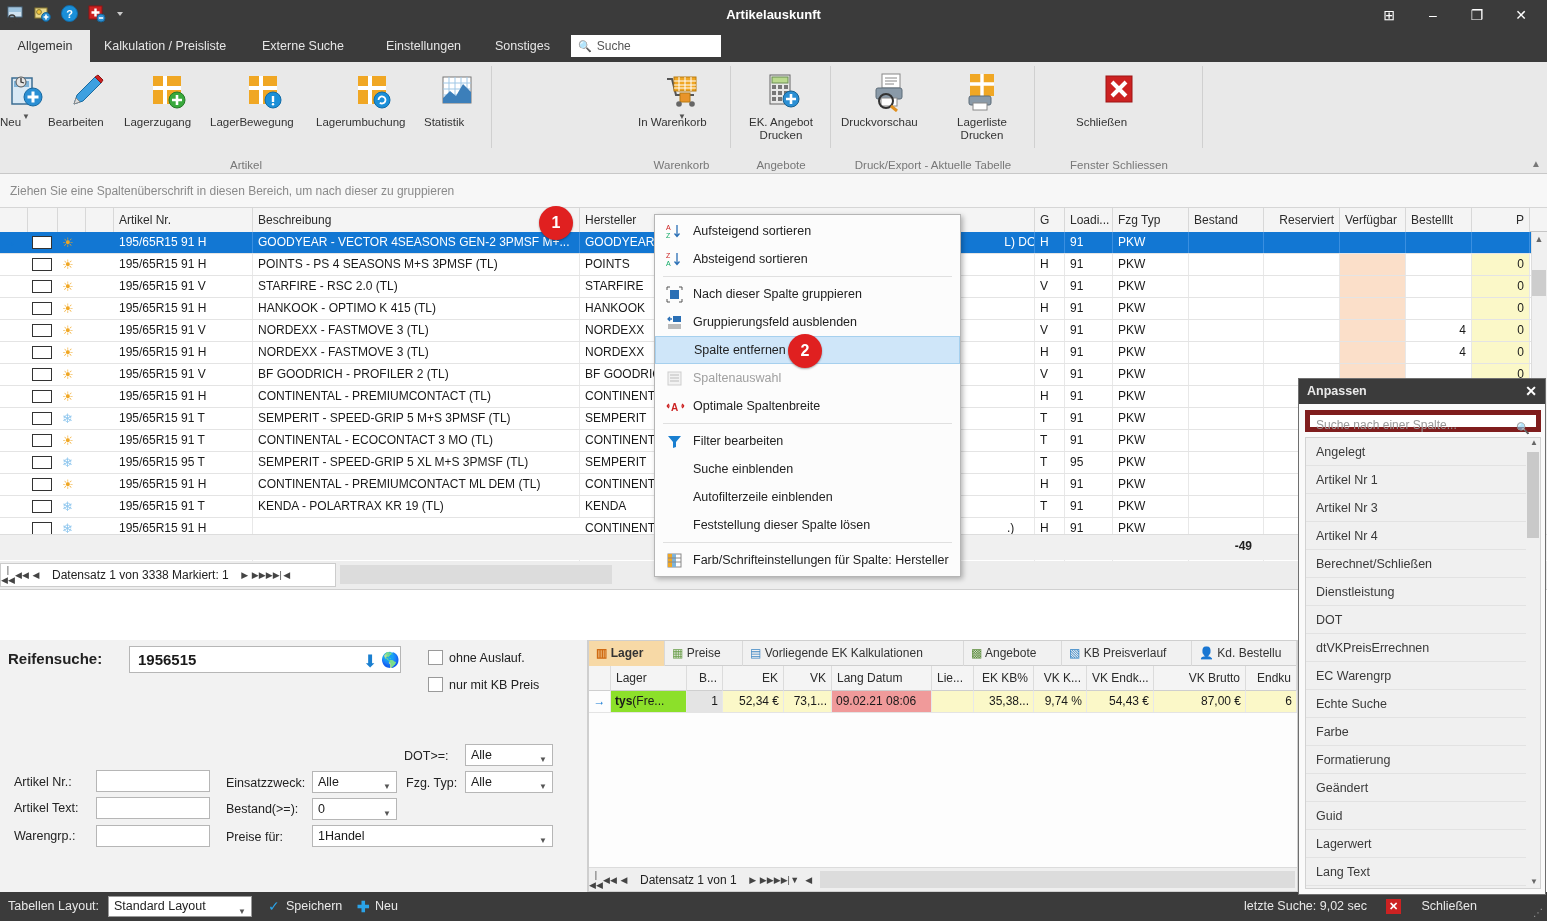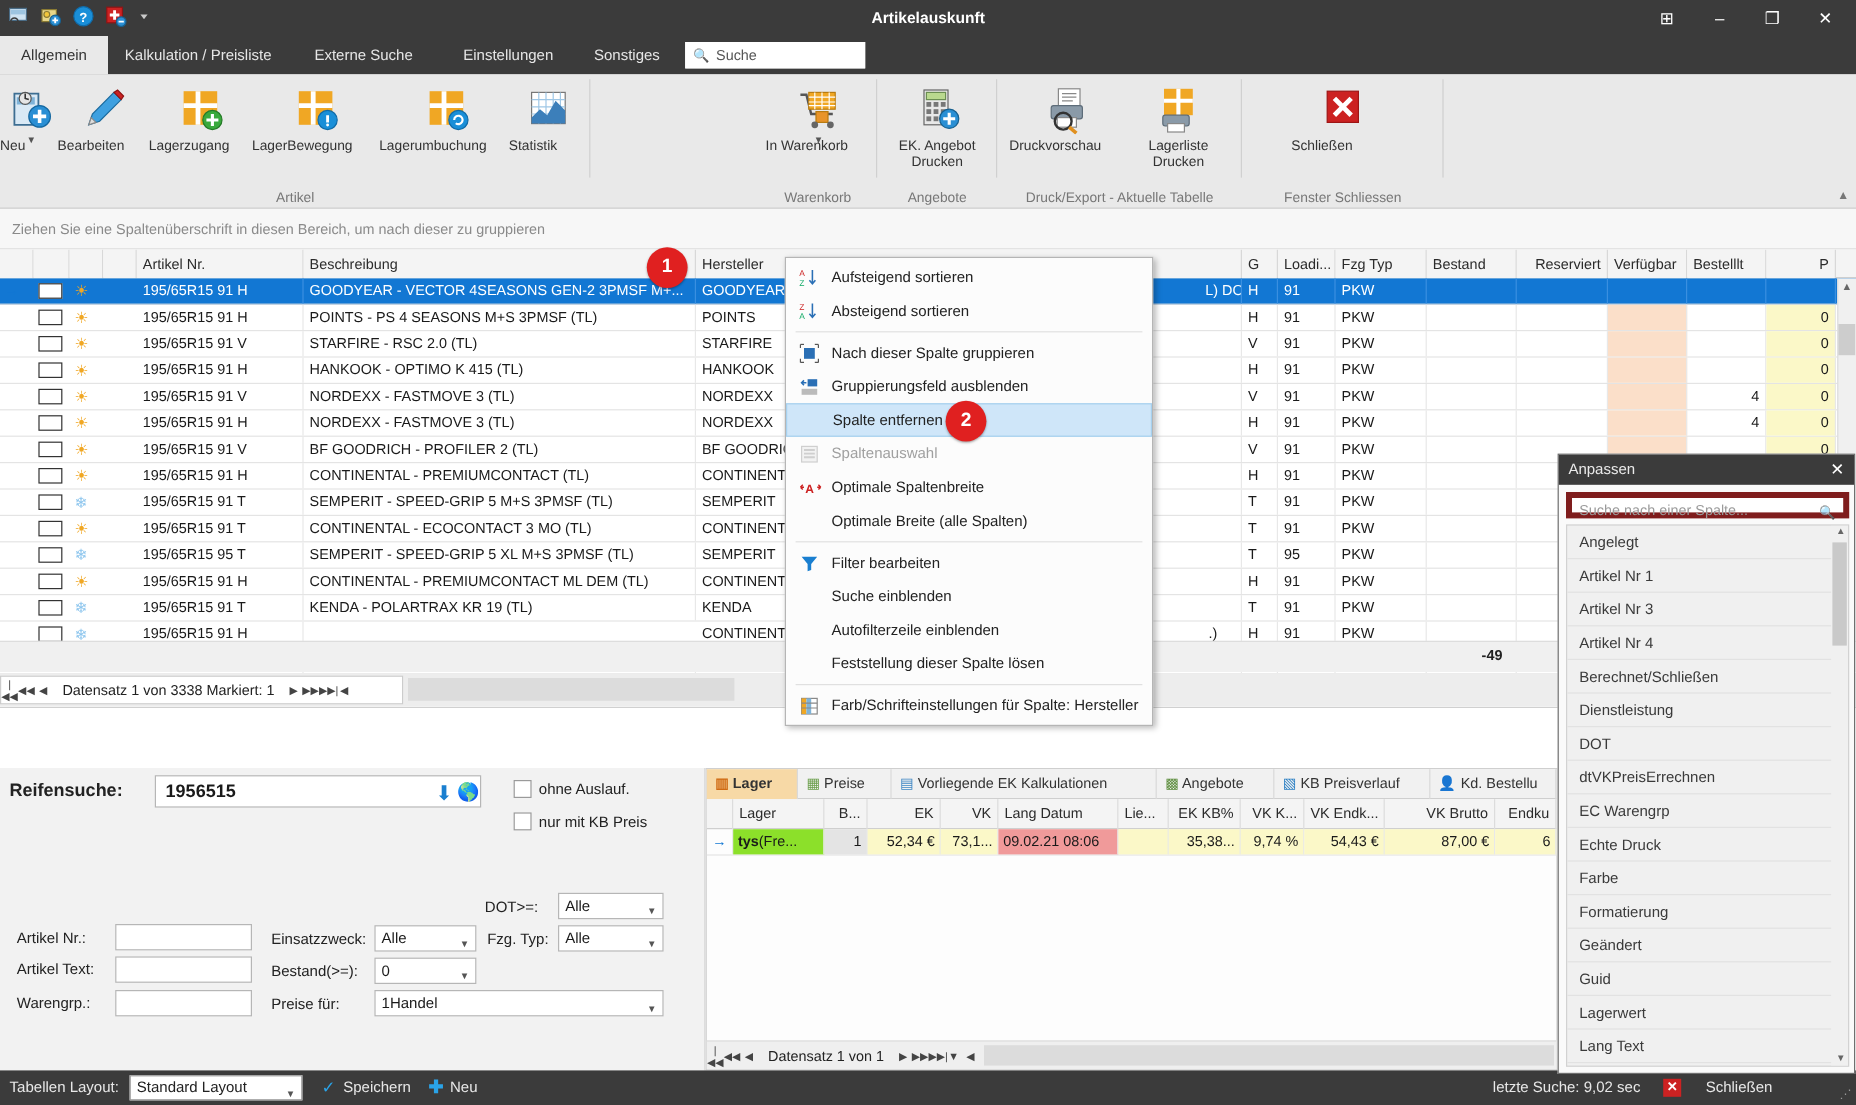--- a/index.html
+++ b/index.html
@@ -130,21 +130,21 @@
   .badge {
     position:absolute; width:34px; height:34px; border-radius:50%;
     background:#e02020; color:#fff; font-weight:bold; font-size:16px;
     display:flex; align-items:center; justify-content:center; z-index:60;
     box-shadow:0 1px 2px rgba(0,0,0,.35);
   }
 
   
   .anp { position:absolute; left:1298px; top:378px; width:248px; height:517px;
          background:#fafafa; border:1px solid #6f6f6f; z-index:50; }
-  .anp-title { height:25px; background:#3b3b3b; color:#e9e9e9; font-weight:normal; font-size:12.5px;
+  .anp-title { height:25px; background:#3b3b3b; color:#e9e9e9; font-weight:bold; font-size:12.5px;
                line-height:25px; padding-left:8px; position:relative; }
   .anp-title .x { position:absolute; right:8px; top:0; font-size:14px; color:#fff; }
   .anp-search { position:absolute; left:6px; top:31px; width:236px; height:22px; background:#fff;
                 border:5px solid #7f1d1d; font-size:12px; color:#9a9a9a; line-height:21px; padding-left:6px; }
   .anp-search .mag { position:absolute; right:6px; top:3px; color:#666; font-size:11px; }
   .anp-list { position:absolute; left:6px; top:58px; width:236px; height:452px; background:#f0f0f0;
               border:1px solid #d2d2d2; overflow:hidden; }
   .anp-item { height:28px; line-height:28px; padding-left:10px; font-size:12.5px; color:#3a3a3a;
               border-bottom:1px solid #e2e2e2; }
   .anp-sb { position:absolute; right:0; top:0; width:14px; height:452px; background:#f0f0f0; }
@@ -756,21 +756,20 @@
               <rect x="2" y="2" width="13" height="13" fill="#e6e6e6" stroke="#999"></rect>
               <path d="M4 5h9M4 8h9M4 11h9" stroke="#999" stroke-width="1.6"></path>
             </svg>
           </span><span>Spaltenauswahl</span></div>
         <div class="ctxitem"><span class="ctxico">
             <svg width="19" height="17" viewBox="0 0 19 17">
               <text x="5" y="13" font-size="10" font-weight="bold" fill="#c22" font-family="Liberation Sans">A</text>
               <path d="M4 8H1M1 8l2-2M1 8l2 2M15 8h3M18 8l-2-2M18 8l-2 2" stroke="#c22" stroke-width="1.2" fill="none"></path>
             </svg>
           </span><span>Optimale Spaltenbreite</span></div>
-        <div class="ctxitem"><span>Optimale Breite (alle Spalten)</span></div>
         <div class="ctxsep"></div>
         <div class="ctxitem"><span class="ctxico">
             <svg width="17" height="17" viewBox="0 0 17 17">
               <path d="M2 3h13l-5 6v5l-3 1V9z" fill="#1a7fd0"></path>
             </svg>
           </span><span>Filter bearbeiten</span></div>
         <div class="ctxitem"><span>Suche einblenden</span></div>
         <div class="ctxitem"><span>Autofilterzeile einblenden</span></div>
         <div class="ctxitem"><span>Feststellung dieser Spalte lösen</span></div>
         <div class="ctxsep"></div>
@@ -805,21 +804,21 @@
       <div id="anp-items">
           <div class="anp-item">Angelegt</div>
           <div class="anp-item">Artikel Nr 1</div>
           <div class="anp-item">Artikel Nr 3</div>
           <div class="anp-item">Artikel Nr 4</div>
           <div class="anp-item">Berechnet/Schließen</div>
           <div class="anp-item">Dienstleistung</div>
           <div class="anp-item">DOT</div>
           <div class="anp-item">dtVKPreisErrechnen</div>
           <div class="anp-item">EC Warengrp</div>
-          <div class="anp-item">Echte Druck</div>
+          <div class="anp-item">Echte Suche</div>
           <div class="anp-item">Farbe</div>
           <div class="anp-item">Formatierung</div>
           <div class="anp-item">Geändert</div>
           <div class="anp-item">Guid</div>
           <div class="anp-item">Lagerwert</div>
           <div class="anp-item">Lang Text</div>
         </div>
       <div class="anp-sb">
         <div style="position:absolute;top:0;right:0;width:12px;height:13px;text-align:center;font-size:8px;color:#666">▲</div>
         <div class="anp-thumb"></div>

